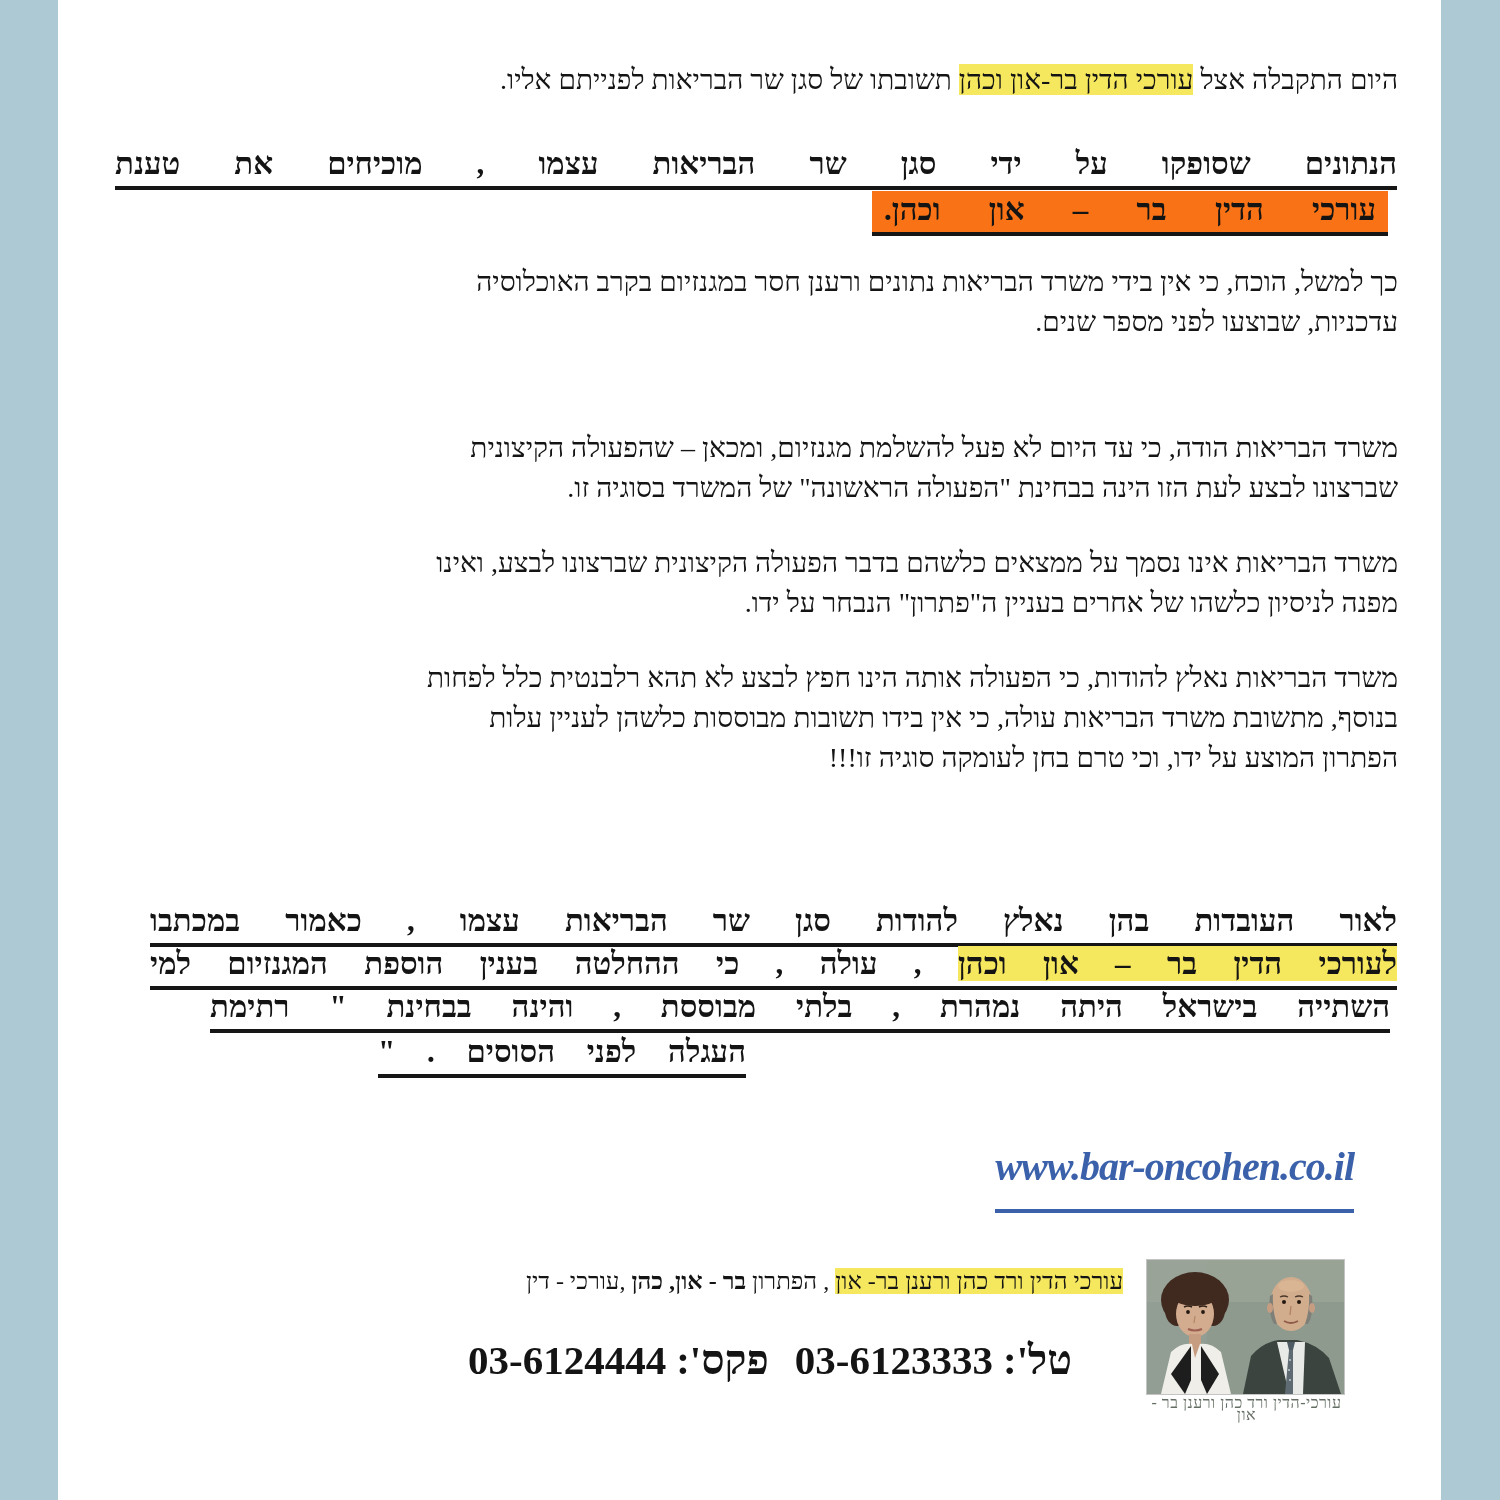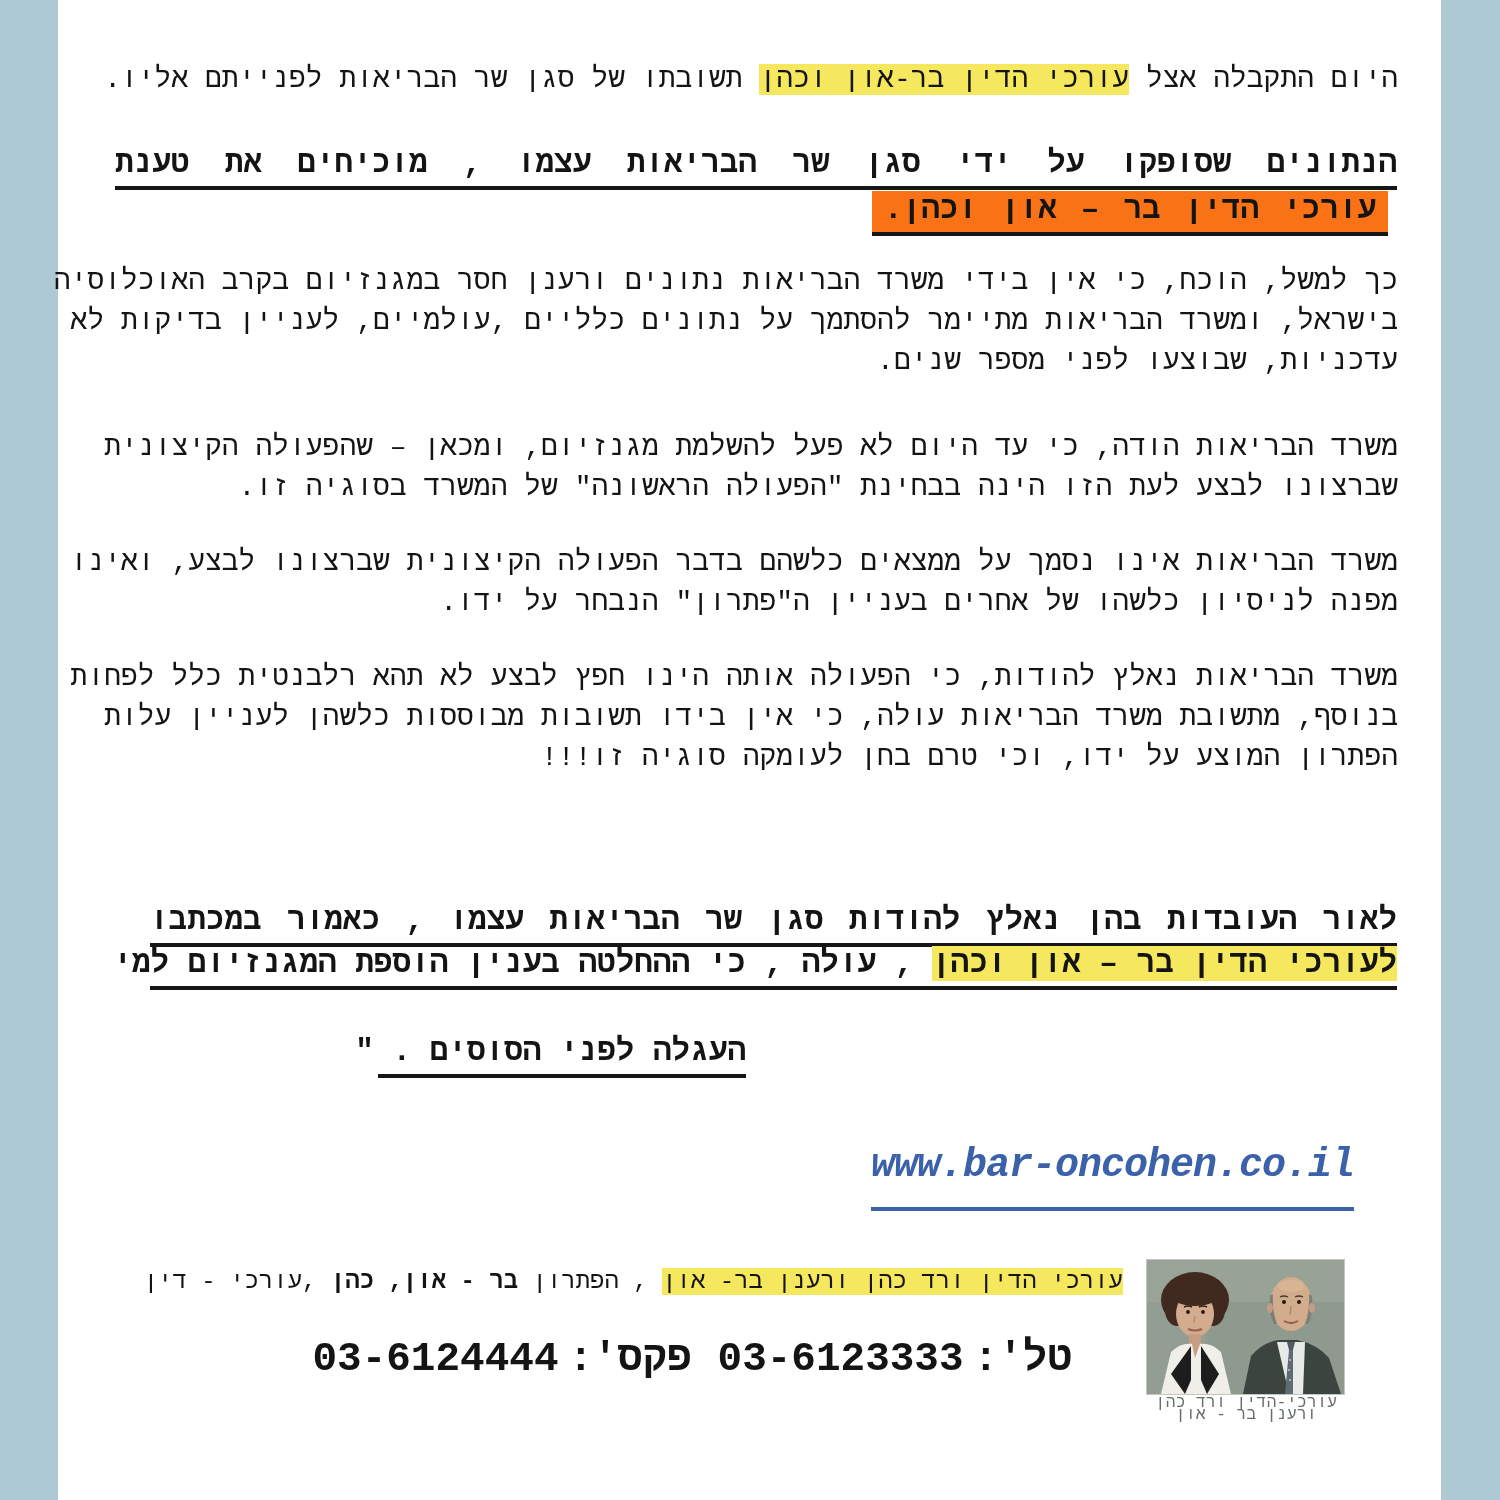--- a/index.html
+++ b/index.html
@@ -1,17 +1,17 @@
 <!DOCTYPE html>
 <html lang="he"><head>
 <meta charset="utf-8">
 <style>
   html,body{margin:0;padding:0;background:#ffffff;}
   .page{position:relative;width:1500px;height:1500px;background:#ffffff;overflow:hidden;
-        font-family:Liberation Mono, monospace;color:#141414;}
+        font-family:Liberation Serif, serif;color:#141414;}
   .strip{position:absolute;top:0;bottom:0;background:#adc9d4;}
   .strip.left{left:0;width:58px;}
   .strip.right{right:0;width:59px;}
   .blk{position:absolute;direction:rtl;unicode-bidi:plaintext;}
   .body-text{font-size:28px;line-height:40px;text-align:right;}
   .line{white-space:nowrap;}
   .hl{background:#f5e75e;}
   
   .bold-line{font-weight:bold;font-size:31px;line-height:34px;white-space:nowrap;
              text-align:justify;text-align-last:justify;
@@ -50,21 +50,20 @@
 
   <div class="blk body-text p1 line">
     <span>היום התקבלה אצל </span><span class="hl">עורכי הדין בר-און וכהן</span><span> תשובתו של סגן שר הבריאות לפנייתם אליו.</span>
   </div>
 
   <div class="blk bold-line p2l1">הנתונים שסופקו על ידי סגן שר הבריאות עצמו , מוכיחים את טענת</div>
   <div class="blk bold-line p2l2">עורכי הדין בר – און וכהן.</div>
 
   <div class="blk body-text p3">
     <div class="line">כך למשל, הוכח, כי אין בידי משרד הבריאות נתונים ורענן חסר במגנזיום בקרב האוכלוסיה</div>
-    <div class="line">בישראל, ומשרד הבריאות מתיימר להסתמך על נתונים כלליים ,עולמיים, לעניין בדיקות לא</div>
     <div class="line">עדכניות, שבוצעו לפני מספר שנים.</div>
   </div>
 
   <div class="blk body-text p4">
     <div class="line">משרד הבריאות הודה, כי עד היום לא פעל להשלמת מגנזיום, ומכאן – שהפעולה הקיצונית</div>
     <div class="line">שברצונו לבצע לעת הזו הינה בבחינת "הפעולה הראשונה" של המשרד בסוגיה זו.</div>
   </div>
 
   <div class="blk body-text p5">
     <div class="line">משרד הבריאות אינו נסמך על ממצאים כלשהם בדבר הפעולה הקיצונית שברצונו לבצע, ואינו</div>
@@ -74,20 +73,21 @@
   <div class="blk body-text p6">
     <div class="line">משרד הבריאות נאלץ להודות, כי הפעולה אותה הינו חפץ לבצע לא תהא רלבנטית כלל לפחות</div>
     <div class="line">בנוסף, מתשובת משרד הבריאות עולה, כי אין בידו תשובות מבוססות כלשהן לעניין עלות</div>
     <div class="line">הפתרון המוצע על ידו, וכי טרם בחן לעומקה סוגיה זו!!!</div>
   </div>
 
   <div class="blk bold-line q1">לאור העובדות בהן נאלץ להודות סגן שר הבריאות עצמו , כאמור במכתבו</div>
   <div class="blk bold-line q2">
     <span class="hl">לעורכי הדין בר – און וכהן</span><span> , עולה , כי ההחלטה בענין הוספת המגנזיום למי</span>
   </div>
+  <div class="blk bold-line q3">השתייה בישראל היתה נמהרת , בלתי מבוססת , והינה בבחינת " רתימת</div>
   <div class="blk bold-line q4">העגלה לפני הסוסים . "</div>
 
   <div class="blk url">www.bar-oncohen.co.il</div>
 
   <div class="blk credit">
     <span class="hl">עורכי הדין ורד כהן ורענן בר- און</span><span> , הפתרון </span><span class="b">בר - און, כהן</span><span> ,עורכי - דין</span>
   </div>
 
   <div class="blk phone">
     <span>טל':</span><span class="sgap"></span><span>03-6123333</span><span class="gap"></span><span>פקס':</span><span class="sgap"></span><span>03-6124444</span>

